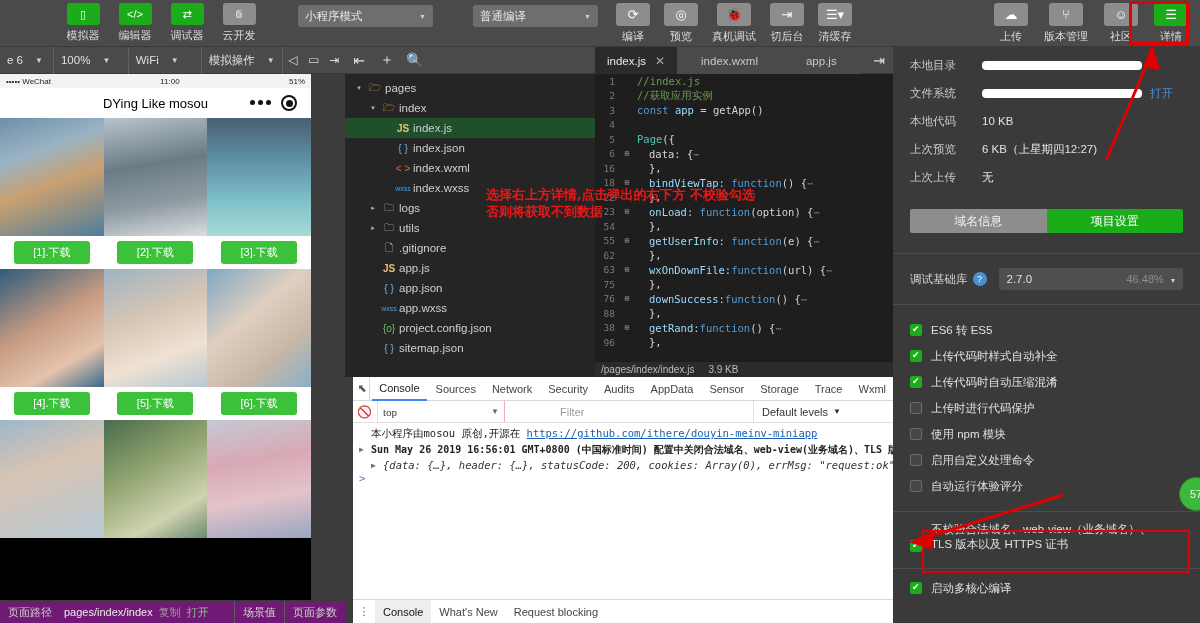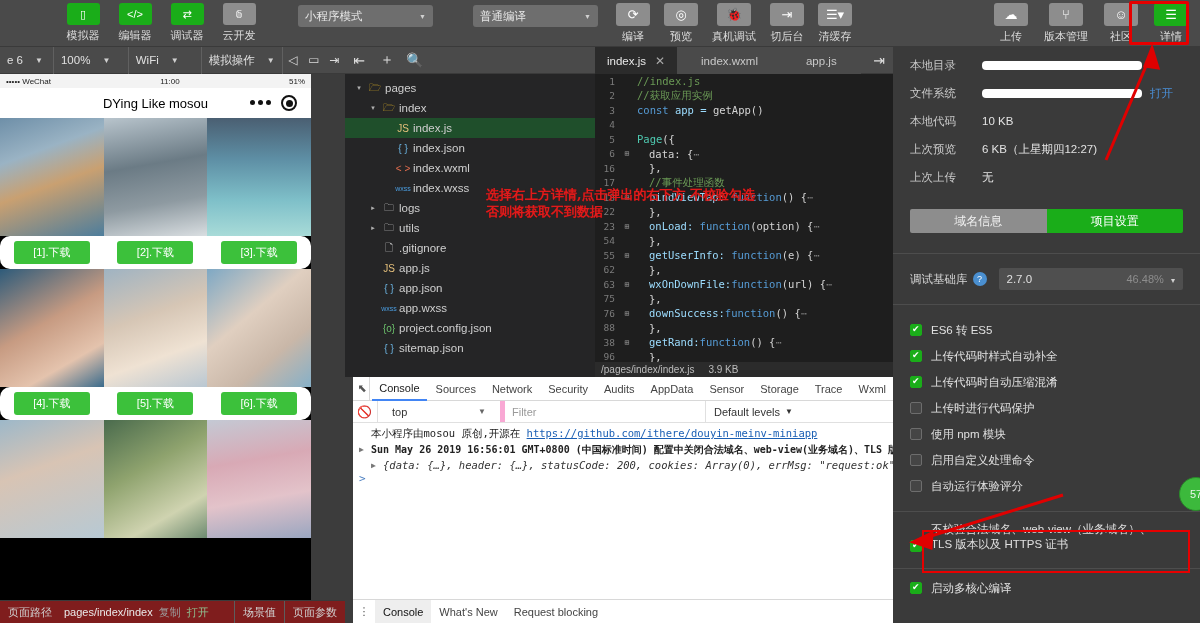--- a/index.html
+++ b/index.html
@@ -92,41 +92,41 @@
   .cap-dots i { width: 5px; height: 5px; border-radius: 50%; background: #111; display: block; }
   .cap-circle {
     position: absolute; right: 14px; top: 7px; width: 16px; height: 16px;
     border-radius: 50%; border: 2px solid #111;
     display: flex; align-items: center; justify-content: center;
   }
   .cap-circle i { width: 7px; height: 7px; border-radius: 50%; background: #111; display: block; }
 
   .grid-row { display: flex; }
   .cell { width: 103.66px; height: 118px; overflow: hidden; position: relative; }
-  .btn-row { display: flex; background: #fff; padding: 5px 0; border-radius: 10px; }
+  .btn-row { display: flex; background: #fff; padding: 5px 0; }
   .btn-cell { width: 103.66px; display: flex; justify-content: center; }
   .dl-btn {
     background: #3cc13b; color: #fff; font-size: 11px; border-radius: 3px;
     padding: 4px 0; width: 76px; text-align: center; cursor: pointer;
   }
 
   
   .p1 { background: linear-gradient(160deg,#6e8fa8 0%,#9ab3c4 30%,#c9a071 55%,#4d7d9c 100%); }
   .p2 { background: linear-gradient(170deg,#b8c4cc 0%,#6b7b85 40%,#8e9aa1 70%,#d9dee1 100%); }
   .p3 { background: linear-gradient(180deg,#4a5f72 0%,#5e8fa5 35%,#7fc0c9 70%,#a8dbd8 100%); }
   .p4 { background: linear-gradient(150deg,#2e5b7a 0%,#c79b82 45%,#e4c3ad 75%,#3a6b8c 100%); }
   .p5 { background: linear-gradient(160deg,#9fb3c2 0%,#d6c6b5 40%,#efe2d3 70%,#b9c7d2 100%); }
   .p6 { background: linear-gradient(140deg,#7ea8c4 0%,#e0cfc0 40%,#c9b7a8 70%,#86b0c8 100%); }
   .p7 { background: linear-gradient(160deg,#9db8c9 0%,#d8c4b4 40%,#b7c9d4 100%); }
   .p8 { background: linear-gradient(150deg,#4a6b4d 0%,#8fa36e 40%,#cfd3b0 75%,#6d8a70 100%); }
   .p9 { background: linear-gradient(170deg,#c4c9d4 0%,#d8a9b5 35%,#e3c3ca 65%,#9aa6c0 100%); }
 
   .sim-footer {
     position: absolute; left: 0; top: 600px; width: 345px; height: 23px;
-    background: #7f1d1d; display: flex; align-items: center;
+    background: #701a75; display: flex; align-items: center;
     font-size: 11px; color: #d0d0d0; border-top: 1px solid #3a3a3a; justify-content: flex-end;
   }
   .sf-seg { padding: 0 8px; height: 23px; display: flex; align-items: center; border-right: 1px solid #5d5d5d; white-space: nowrap; }
   .sf-link { color: #9b9b9b; margin-left: 6px; cursor: pointer; }
   .sf-link.green { color: #8fbf8f; }
 
   
   .ed-toolrow {
     position: absolute; left: 345px; top: 47px; width: 548px; height: 27px;
     background: #4a4a4a; display: flex; align-items: center;
@@ -147,21 +147,21 @@
     position: absolute; left: 345px; top: 74px; width: 250px; height: 303px;
     background: #252526; padding-top: 4px; overflow: hidden;
   }
   .tree-item {
     height: 20px; display: flex; align-items: center; font-size: 11.5px;
     color: #cfcfcf; cursor: pointer; white-space: nowrap;
   }
   .tree-item.sel { background: #1f4f2b; }
   .tw { width: 12px; text-align: center; font-size: 7px; color: #b0b0b0; flex: none; }
   .ticon { width: 20px; text-align: center; font-size: 10px; flex: none; }
-  .c-js { color: #e5c07b; font-weight: normal; }
+  .c-js { color: #e5c07b; font-weight: bold; }
   .c-json { color: #6bb3e0; }
   .c-wxml { color: #e06c4d; }
   .c-wxss { color: #4a9de0; font-size: 7px; }
   .c-cfg { color: #6bbf6b; }
   .c-folder { color: #c9a227; }
   .c-file { color: #cfcfcf; }
 
   
   .code {
     position: absolute; left: 595px; top: 74px; width: 298px; height: 303px;
@@ -208,23 +208,23 @@
                border-right: 1px solid #d8d8d8; height: 100%; display: flex; align-items: center; justify-content: center; }
   .dt-tab { padding: 0 7px; height: 24px; display: flex; align-items: center;
             font-size: 11px; color: #444; cursor: pointer; }
   .dt-tab.active { color: #1a1a1a; border-bottom: 2px solid #4285f4; }
   .dt-filterbar {
     height: 22px; display: flex; align-items: center; border-bottom: 1px solid #e0e0e0;
     font-size: 11px; color: #333;
   }
   .dt-ban { width: 24px; text-align: center; color: #666; font-size: 12px; cursor: pointer; }
   .dt-ctx { width: 128px; display: flex; align-items: center; justify-content: space-between;
-            padding: 0 14px; border-left: 1px solid #e0e0e0; border-right: 5px solid #f9a8d4;
-            height: 100%; cursor: pointer; }
-  .dt-filter { width: 200px; padding-left: 7px; color: #9a9a9a; }
+            padding: 0 5px; border-left: 1px solid #e0e0e0; border-right: 1px solid #f9a8d4;
+            height: 100%; cursor: pointer; font-family: Liberation Serif, serif; }
+  .dt-filter { width: 200px; padding-left: 7px; color: #9a9a9a; margin-left: 48px; }
   .dt-levels { padding-left: 8px; border-left: 1px solid #e0e0e0; height: 100%;
                display: flex; align-items: center; cursor: pointer; color: #333; }
   .dt-log {
     font-family: "DejaVu Sans Mono", "Liberation Mono", monospace;
     font-size: 10.5px; color: #222; padding: 3px 0;
   }
   .dt-row { display: flex; align-items: flex-start; padding: 1px 0 1px 6px;
             white-space: nowrap; overflow: hidden; }
   .dt-arrow { width: 12px; color: #777; font-size: 8px; flex: none; padding-top: 2px; }
   .dt-link { color: #1a5fb4; text-decoration: underline; }
@@ -577,21 +577,20 @@
     </div>
 
   <div class="code" id="code">
       <div class="cline"><span class="ln">1</span><span class="fold"></span><span class="ctext" style="padding-left: 4px;"><span class="k-com">//index.js</span></span></div>
       <div class="cline"><span class="ln">2</span><span class="fold"></span><span class="ctext" style="padding-left: 4px;"><span class="k-com">//获取应用实例</span></span></div>
       <div class="cline"><span class="ln">3</span><span class="fold"></span><span class="ctext" style="padding-left: 4px;"><span class="k-key">const</span><span class="k-var"> app = </span><span class="k-pl">getApp()</span></span></div>
       <div class="cline"><span class="ln">4</span><span class="fold"></span><span class="ctext" style="padding-left: 4px;"><span class="k-pl"></span></span></div>
       <div class="cline"><span class="ln">5</span><span class="fold"></span><span class="ctext" style="padding-left: 4px;"><span class="k-cls">Page</span><span class="k-pl">({</span></span></div>
       <div class="cline"><span class="ln">6</span><span class="fold">⊞</span><span class="ctext" style="padding-left: 16px;"><span class="k-pl">data: {</span><span class="k-ell">⋯</span></span></div>
       <div class="cline"><span class="ln">16</span><span class="fold"></span><span class="ctext" style="padding-left: 16px;"><span class="k-pl">},</span></span></div>
-      <div class="cline"><span class="ln">17</span><span class="fold"></span><span class="ctext" style="padding-left: 16px;"><span class="k-com">//事件处理函数</span></span></div>
       <div class="cline"><span class="ln">18</span><span class="fold">⊞</span><span class="ctext" style="padding-left: 16px;"><span class="k-var">bindViewTap: </span><span class="k-key">function</span><span class="k-pl">() {</span><span class="k-ell">⋯</span></span></div>
       <div class="cline"><span class="ln">22</span><span class="fold"></span><span class="ctext" style="padding-left: 16px;"><span class="k-pl">},</span></span></div>
       <div class="cline"><span class="ln">23</span><span class="fold">⊞</span><span class="ctext" style="padding-left: 16px;"><span class="k-var">onLoad: </span><span class="k-key">function</span><span class="k-pl">(option) {</span><span class="k-ell">⋯</span></span></div>
       <div class="cline"><span class="ln">54</span><span class="fold"></span><span class="ctext" style="padding-left: 16px;"><span class="k-pl">},</span></span></div>
       <div class="cline"><span class="ln">55</span><span class="fold">⊞</span><span class="ctext" style="padding-left: 16px;"><span class="k-var">getUserInfo: </span><span class="k-key">function</span><span class="k-pl">(e) {</span><span class="k-ell">⋯</span></span></div>
       <div class="cline"><span class="ln">62</span><span class="fold"></span><span class="ctext" style="padding-left: 16px;"><span class="k-pl">},</span></span></div>
       <div class="cline"><span class="ln">63</span><span class="fold">⊞</span><span class="ctext" style="padding-left: 16px;"><span class="k-var">wxOnDownFile:</span><span class="k-key">function</span><span class="k-pl">(url) {</span><span class="k-ell">⋯</span></span></div>
       <div class="cline"><span class="ln">75</span><span class="fold"></span><span class="ctext" style="padding-left: 16px;"><span class="k-pl">},</span></span></div>
       <div class="cline"><span class="ln">76</span><span class="fold">⊞</span><span class="ctext" style="padding-left: 16px;"><span class="k-var">downSuccess:</span><span class="k-key">function</span><span class="k-pl">() {</span><span class="k-ell">⋯</span></span></div>
       <div class="cline"><span class="ln">88</span><span class="fold"></span><span class="ctext" style="padding-left: 16px;"><span class="k-pl">},</span></span></div>

